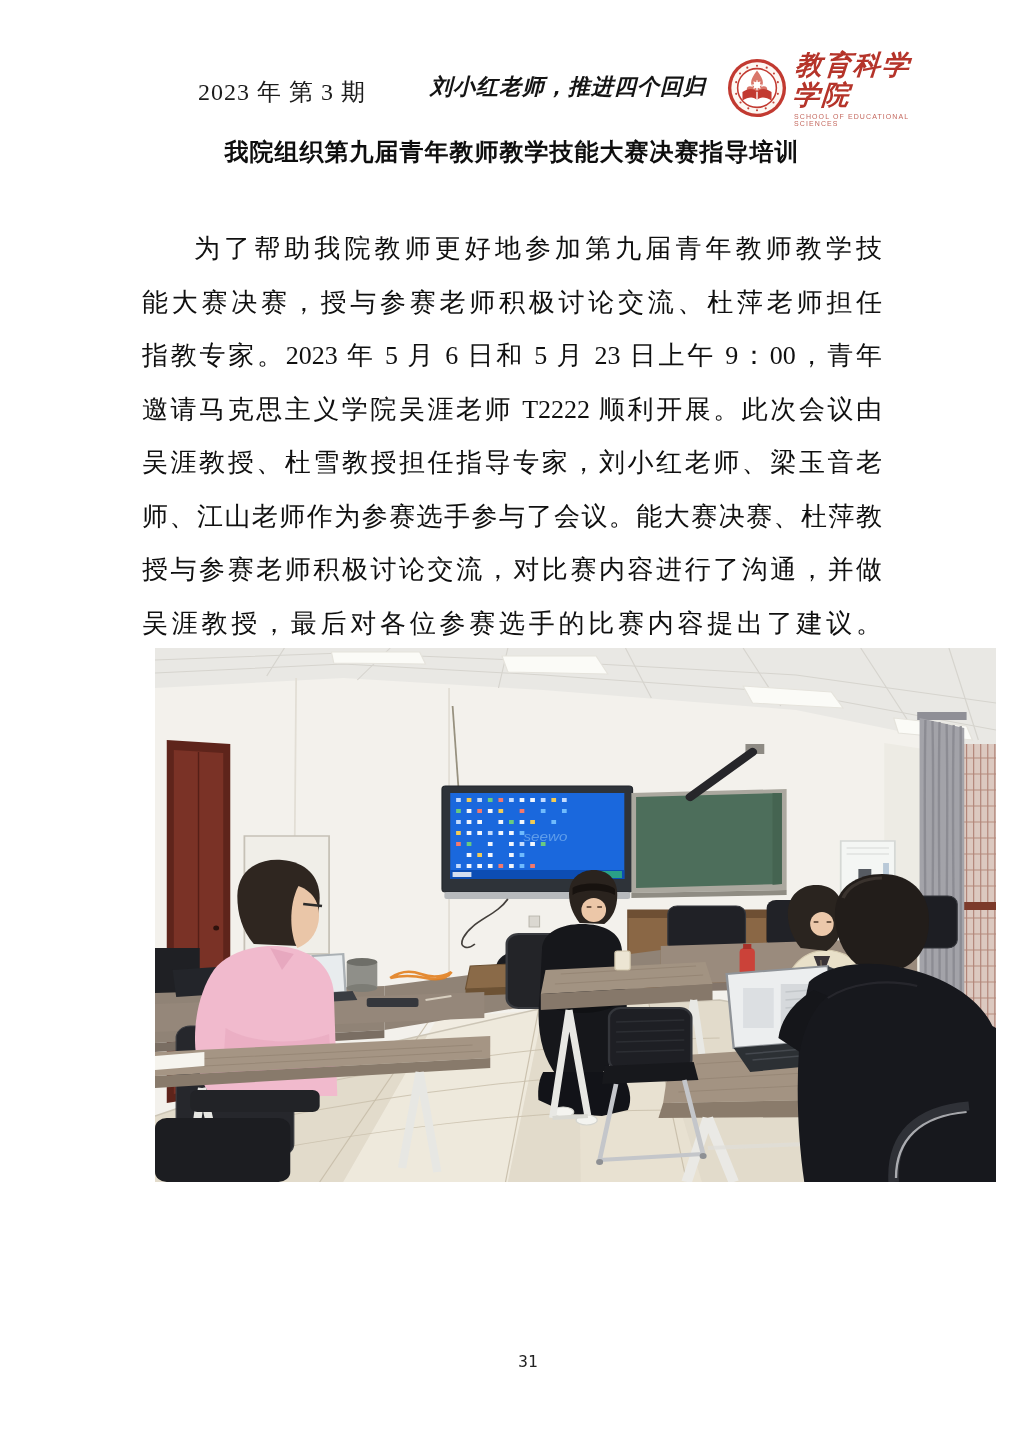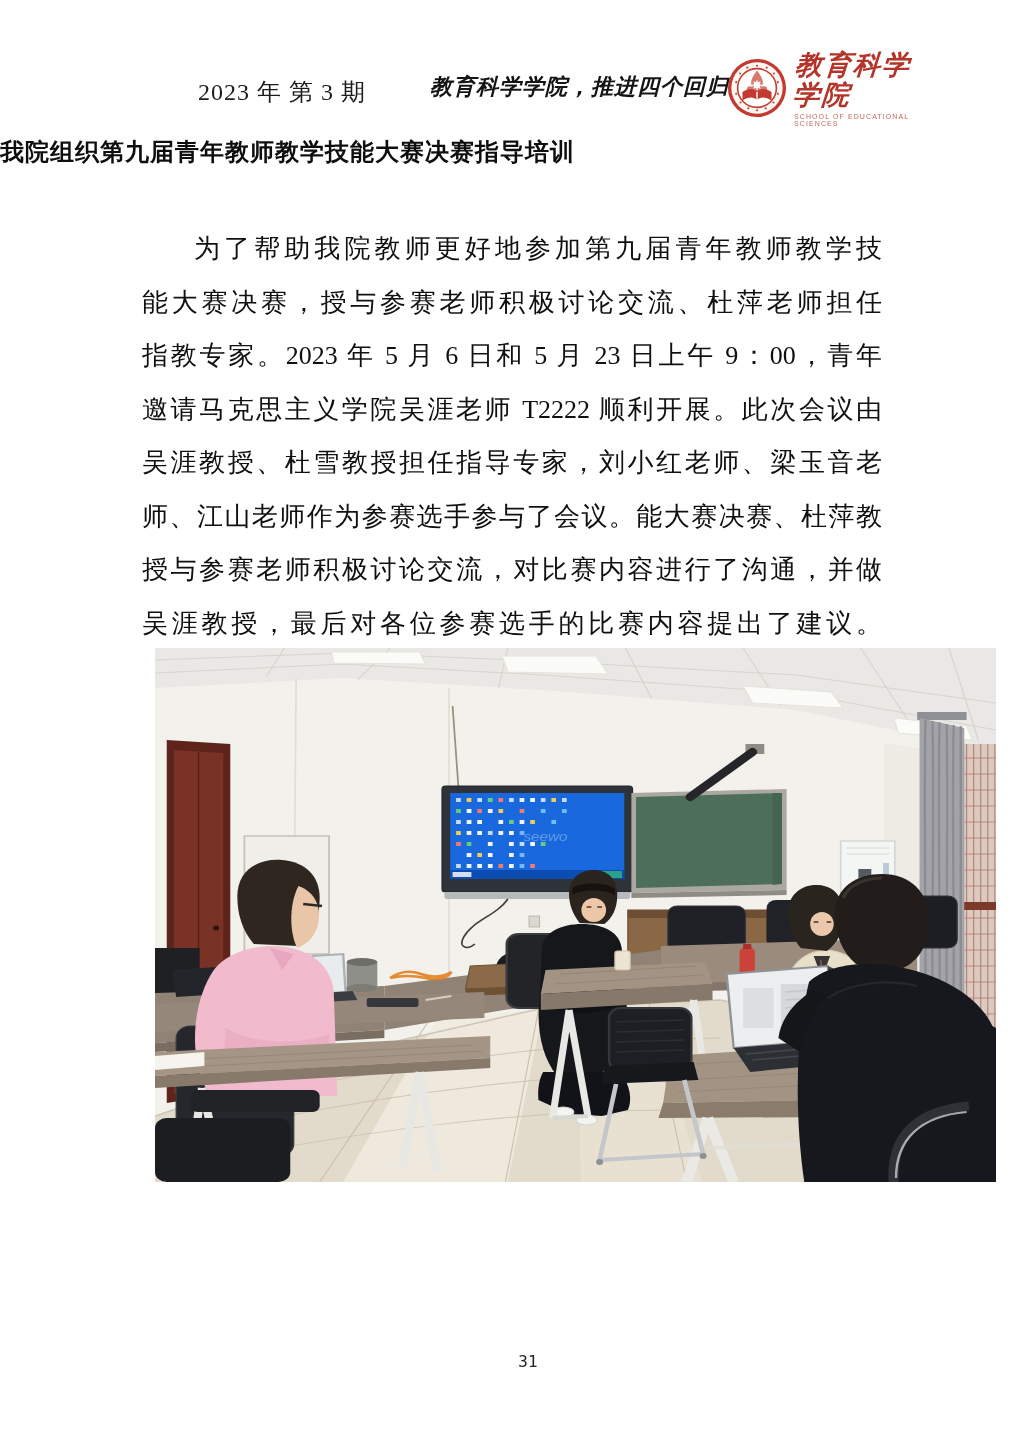--- a/index.html
+++ b/index.html
@@ -11,42 +11,42 @@
           font-style:italic;font-weight:bold;letter-spacing:1px;}
   .logo{position:absolute;left:726px;top:56px;width:186px;height:64px;display:flex;align-items:center;}
   .logo-emblem{width:62px;height:62px;flex:0 0 auto;}
   .logo-texts{margin-left:6px;display:flex;flex-direction:column;}
   .logo-cn{font-size:27px;font-weight:bold;color:#b5342a;font-style:italic;
            letter-spacing:2px;transform:skewX(-4deg);line-height:30px;
            font-family:"Liberation Serif",serif;}
   .logo-en{font-size:7px;color:#c4685e;letter-spacing:1.1px;margin-top:3px;
            font-family:"Liberation Sans",sans-serif;}
   
-  .article-title{position:absolute;left:0;top:136px;width:100%;
+  .article-title{position:absolute;left:0;top:136px;width:100%;text-align:center;
           font-size:24px;font-weight:bold;color:#0e0e0e;
           font-family:"Liberation Sans",sans-serif;letter-spacing:1px;}
   
   .body-text{position:absolute;left:142px;top:222px;width:740px;color:#101010;}
   .body-text .line{height:53.5px;line-height:53.5px;font-size:26px;
           text-align:justify;text-align-last:justify;overflow:hidden;font-family:Liberation Serif, serif;}
   .body-text .line.indent{padding-left:52px;}
   
   .photo{position:absolute;left:155px;top:648px;width:841px;height:534px;}
   .photo svg{display:block;width:100%;height:100%;}
   
   .page-number{position:absolute;left:0;top:1352px;width:100%;text-align:center;
           font-size:16px;color:#222;font-family:"DejaVu Sans Mono",monospace;padding-left:16px;}
 </style>
 </head>
 <body>
 
 <div class="page">
 
   <div class="issue">2023 年 第 3 期</div>
-  <div class="slogan">教育科学学院，推进四个回归</div>
+  <div class="slogan">刘小红老师，推进四个回归</div>
 
   <div class="logo">
     <svg class="logo-emblem" viewBox="0 0 64 64">
       <circle cx="32" cy="32" r="30" fill="#c23a31"></circle>
       <circle cx="32" cy="32" r="26.5" fill="#fdf7f2"></circle>
       <circle cx="32" cy="32" r="20" fill="#ffffff" stroke="#c23a31" stroke-width="1.6"></circle>
       <g fill="#c2443a">
         <circle cx="32" cy="9" r="1.1"></circle>
           <circle cx="22" cy="11" r="1.1"></circle>
           <circle cx="42" cy="11" r="1.1"></circle>

